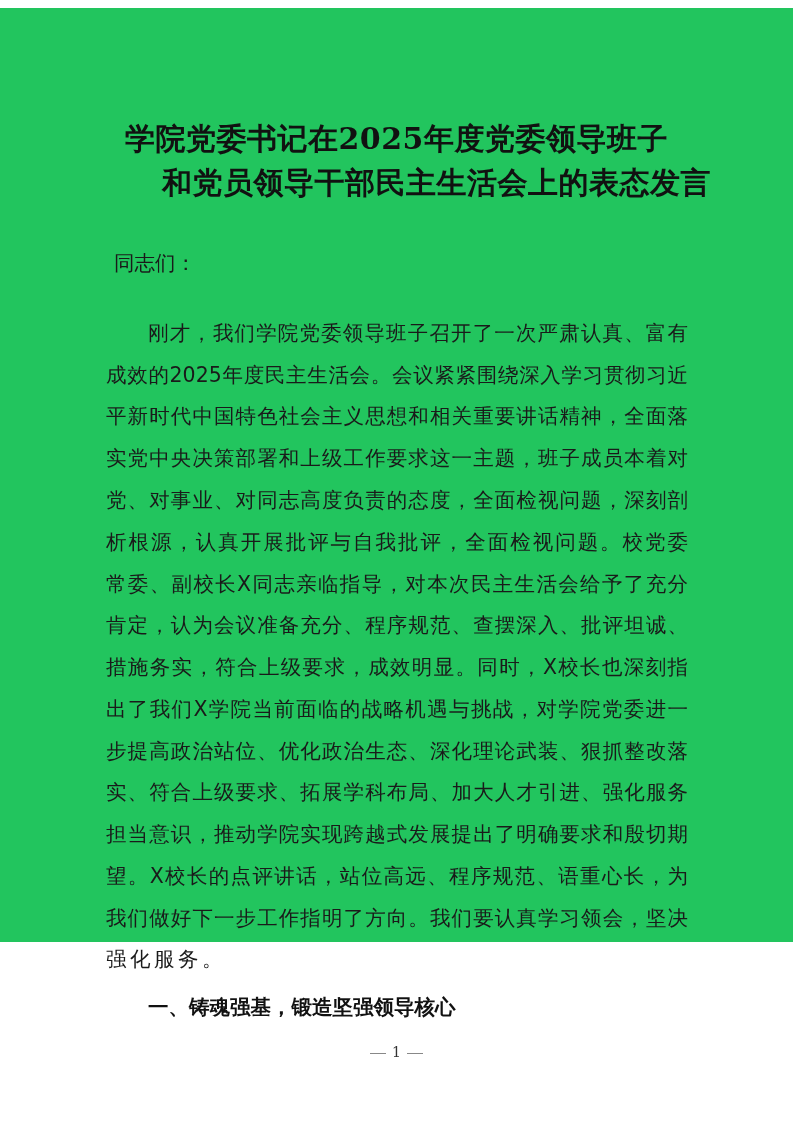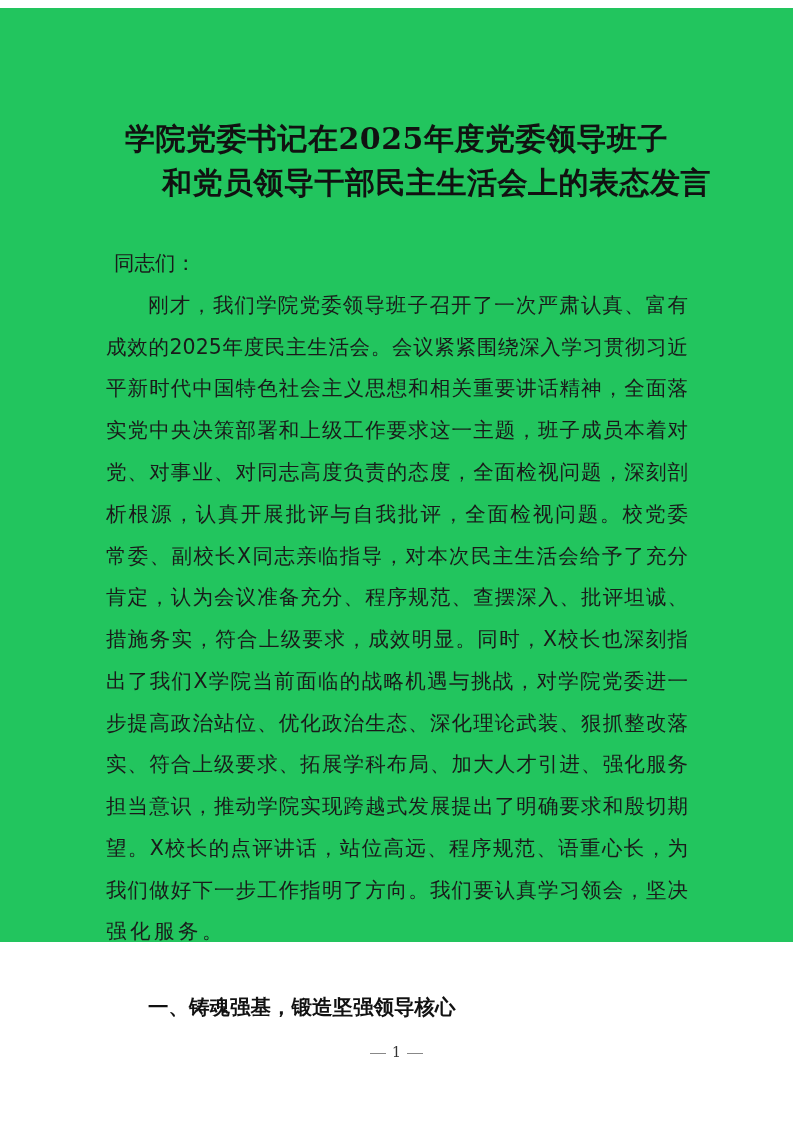--- a/index.html
+++ b/index.html
@@ -41,20 +41,21 @@
       left: 106px;
       width: 582px;
       font-family: "DejaVu Sans", "Liberation Sans", sans-serif;
       font-size: 20.5px;
       line-height: 28px;
       height: 28px;
       color: #1a1a1a;
       white-space: nowrap;
       text-align: justify;
       text-align-last: justify;
+      margin-top: 28px;
     }
     .body-line.last {
       text-align-last: left;
       letter-spacing: 3.5px;
     }
     .body-line.indent {
       left: 148px;
       width: 540px;
     }
     .salutation {

